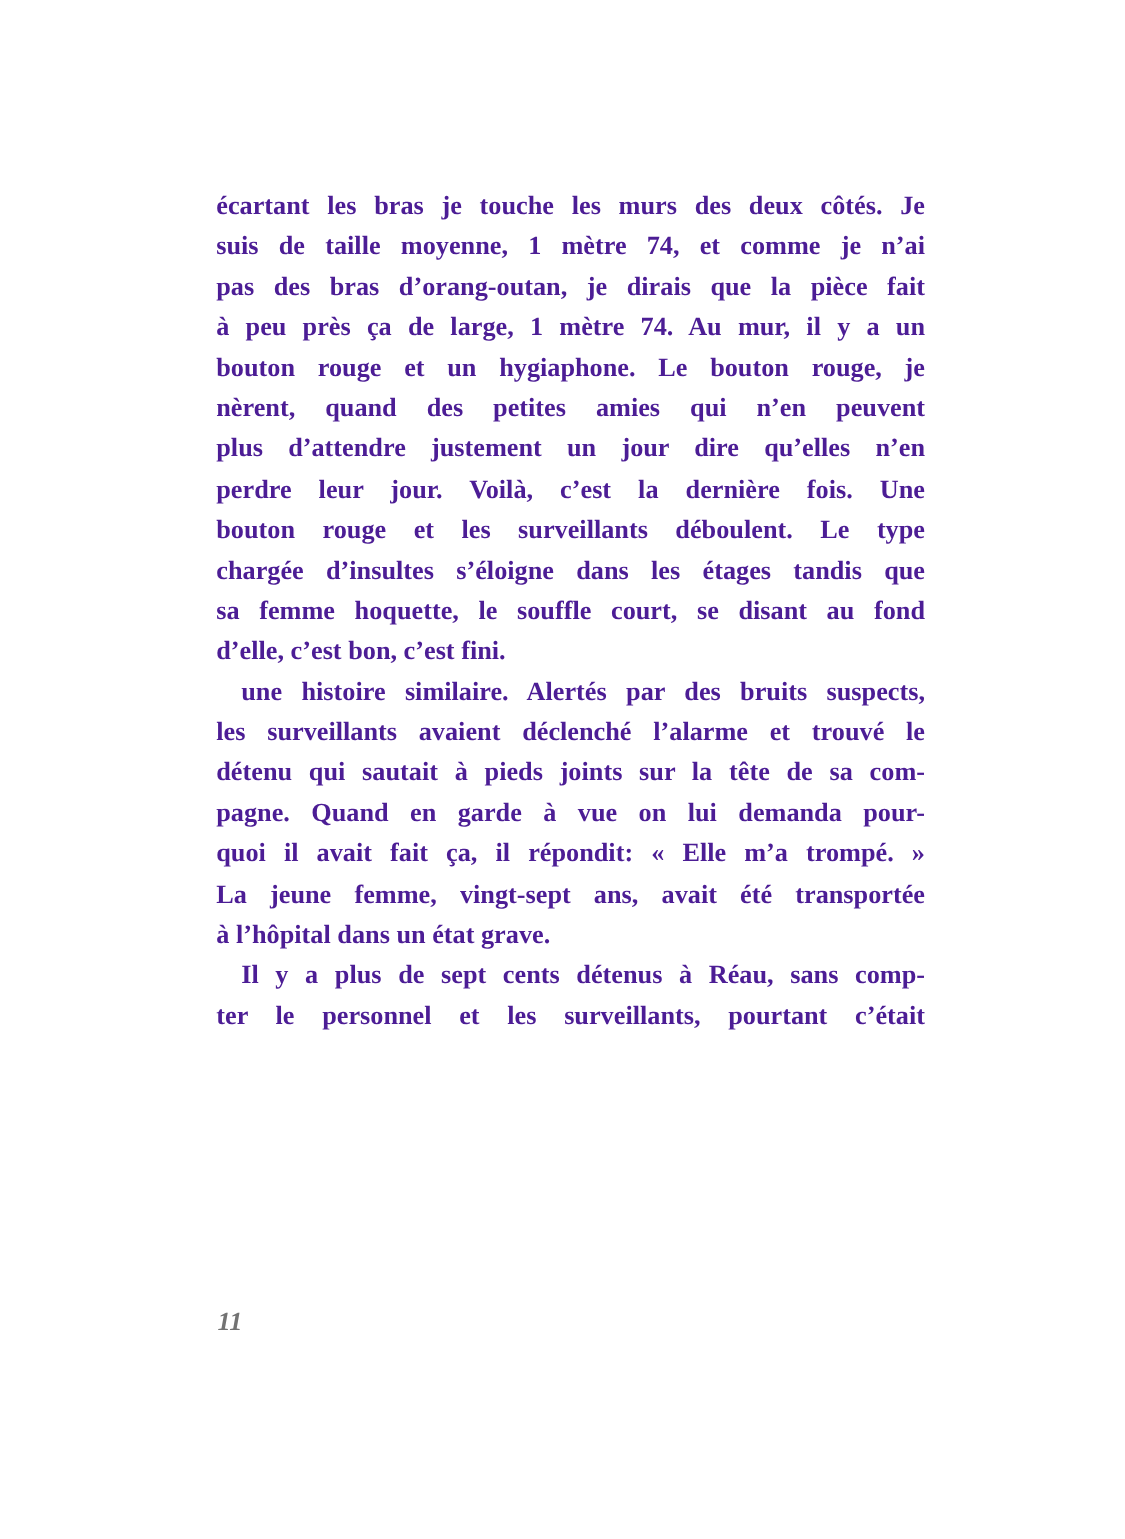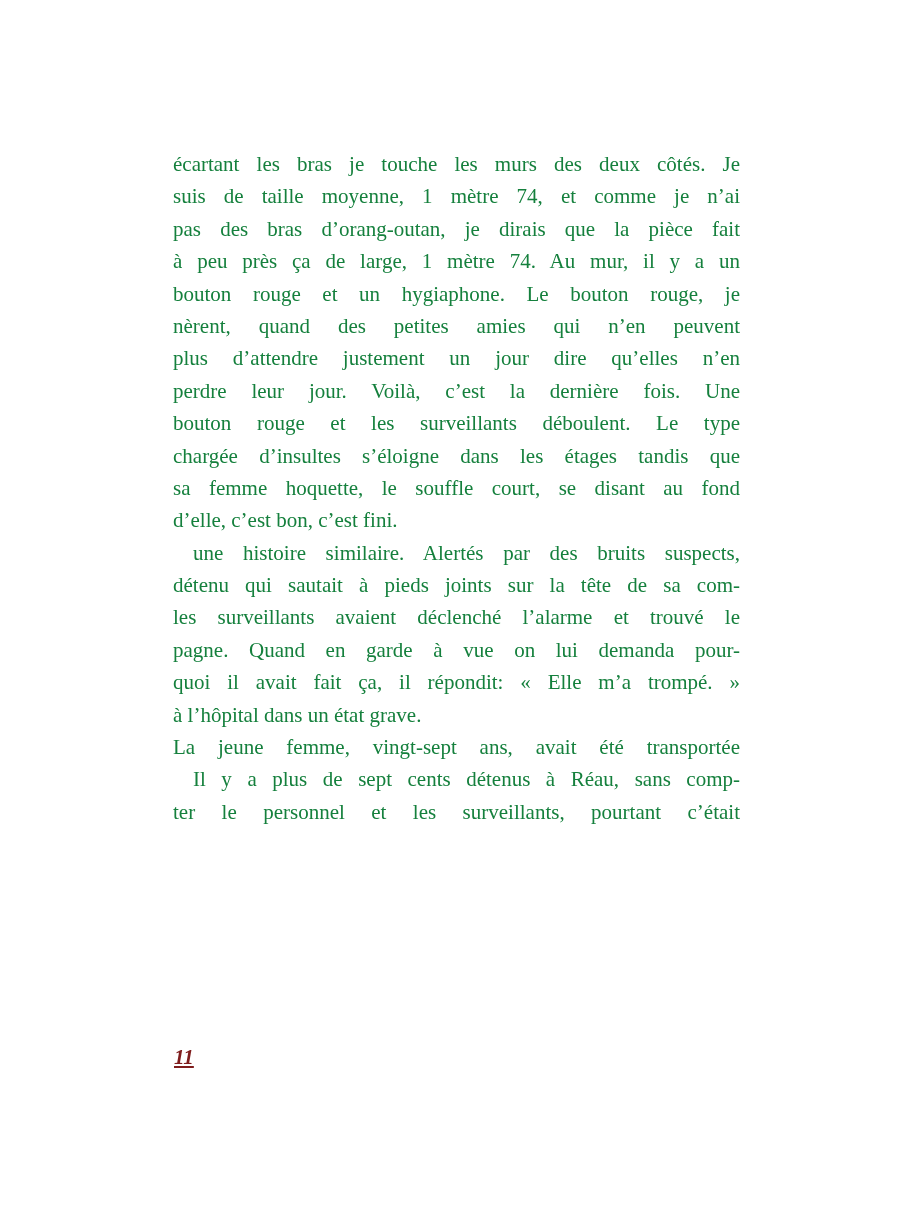--- a/index.html
+++ b/index.html
@@ -14,21 +14,22 @@
     background: #ffffff;
     overflow: hidden;
     font-family: "Liberation Serif", "DejaVu Serif", serif;
   }
   .text-block {
     position: absolute;
     left: 173px;
     top: 148px;
     width: 567px;
     font-size: 21px;
-    color: #15803d;
+    color: #4c1d95;
+    font-weight: bold;
   }
   .paragraph {
     margin: 0;
     padding: 0;
   }
   .line {
     line-height: 32.4px;
     height: 32.4px;
     text-align: justify;
     text-align-last: justify;
@@ -42,22 +43,21 @@
     text-indent: 20px;
   }
   .page-number {
     position: absolute;
     left: 174px;
     top: 1044px;
     font-size: 21px;
     line-height: 26px;
     font-style: italic;
     font-weight: 600;
-    color: #7f1d1d;
-    text-decoration: underline;
+    color: #737373;
   }
 </style>
 </head>
 <body>
 
 <div class="book-page">
   <div class="text-block">
       <div class="paragraph">
         <div class="line">écartant les bras je touche les murs des deux côtés. Je</div>
         <div class="line">suis de taille moyenne, 1 mètre 74, et comme je n’ai</div>
@@ -67,26 +67,26 @@
         <div class="line">nèrent, quand des petites amies qui n’en peuvent</div>
         <div class="line">plus d’attendre justement un jour dire qu’elles n’en</div>
         <div class="line">perdre leur jour. Voilà, c’est la dernière fois. Une</div>
         <div class="line">bouton rouge et les surveillants déboulent. Le type</div>
         <div class="line">chargée d’insultes s’éloigne dans les étages tandis que</div>
         <div class="line">sa femme hoquette, le souffle court, se disant au fond</div>
         <div class="line no-justify">d’elle, c’est bon, c’est fini.</div>
       </div>
       <div class="paragraph indent">
         <div class="line">une histoire similaire. Alertés par des bruits suspects,</div>
+        <div class="line">les surveillants avaient déclenché l’alarme et trouvé le</div>
         <div class="line">détenu qui sautait à pieds joints sur la tête de sa com-</div>
-        <div class="line">les surveillants avaient déclenché l’alarme et trouvé le</div>
         <div class="line">pagne. Quand en garde à vue on lui demanda pour-</div>
         <div class="line">quoi il avait fait ça, il répondit: « Elle m’a trompé. »</div>
+        <div class="line">La jeune femme, vingt-sept ans, avait été transportée</div>
         <div class="line no-justify">à l’hôpital dans un état grave.</div>
-        <div class="line">La jeune femme, vingt-sept ans, avait été transportée</div>
       </div>
       <div class="paragraph indent">
         <div class="line">Il y a plus de sept cents détenus à Réau, sans comp-</div>
         <div class="line">ter le personnel et les surveillants, pourtant c’était</div>
       </div>
     </div>
   <div class="page-number">11</div>
 </div>
 
 </body></html>

